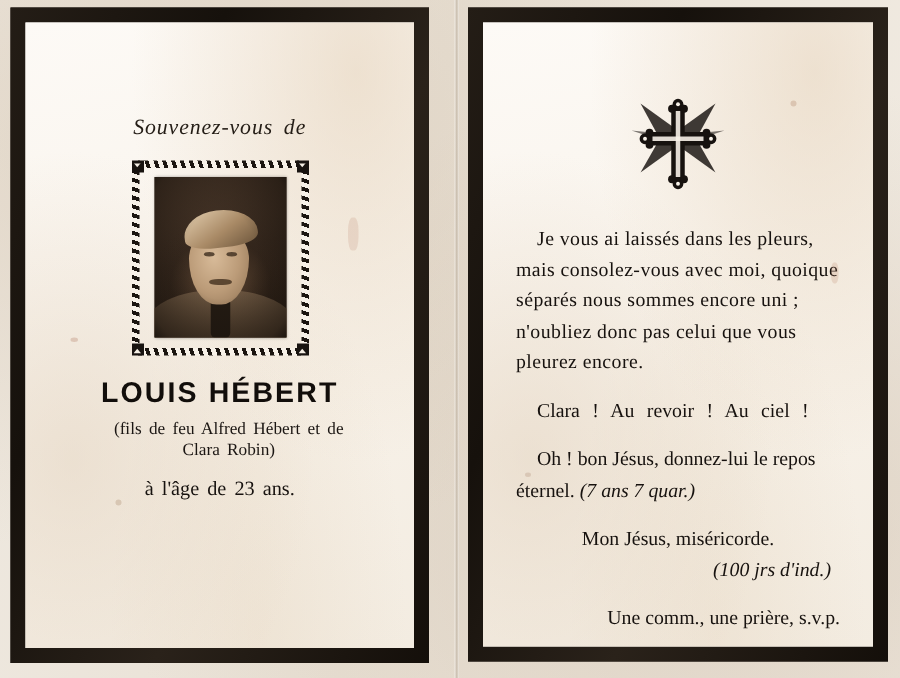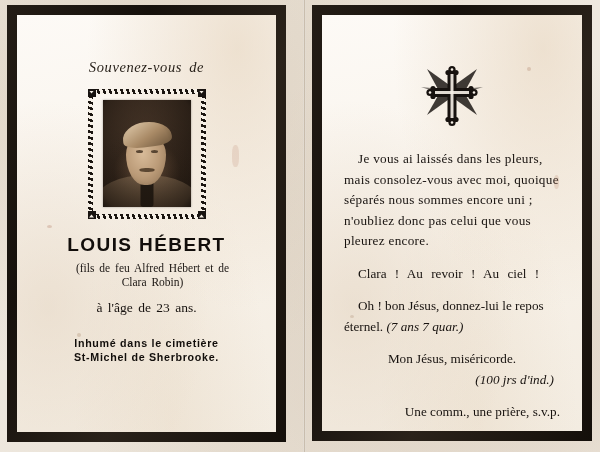--- a/index.html
+++ b/index.html
@@ -63,21 +63,21 @@
     color: #191512;
   }
 
   
   .souvenez {
     text-align: center;
     font-style: italic;
     font-size: 14.5px;
     letter-spacing: 0.6px;
     color: #241d16;
-    margin-top: 44px;
+    margin-top: 62px;
     word-spacing: 3px;
   }
 
   .photo-wrap {
     position: relative;
     width: 118px;
     height: 130px;
     margin: 13px auto 0 auto;
   }
   
@@ -315,24 +315,20 @@
 
       <div class="parents">
         <div>(fils de feu Alfred Hébert et de</div>
         <div>Clara Robin)</div>
       </div>
 
       <div class="death-block">
         <div>à l'âge de 23 ans.</div>
       </div>
 
-      <div class="burial">
-        <div>Inhumé dans le cimetière</div>
-        <div>St-Michel de Sherbrooke.</div>
-      </div>
 
       <div class="spot" style="left:30px;  top:210px; width:5px;  height:3px;  background:rgba(176,120,96,.30);"></div>
       <div class="spot" style="left:215px; top:130px; width:7px;  height:22px; background:rgba(188,134,108,.20); border-radius:40%;"></div>
       <div class="spot" style="left:60px;  top:318px; width:4px;  height:4px;  background:rgba(150,110,80,.25);"></div>
     </div>
   </div>
 
   <div class="panel right">
     <div class="leaf">
 

